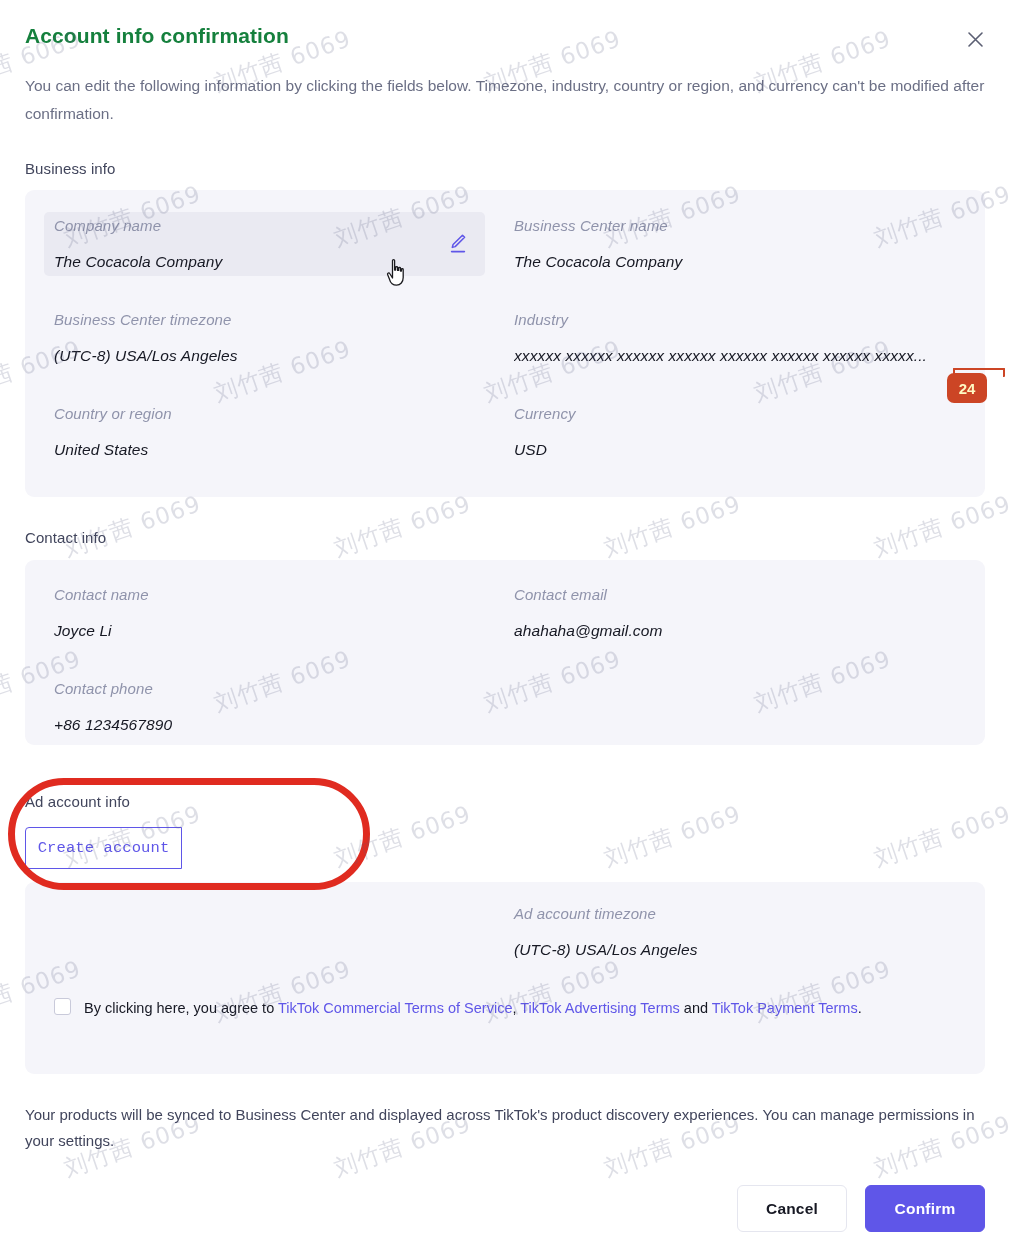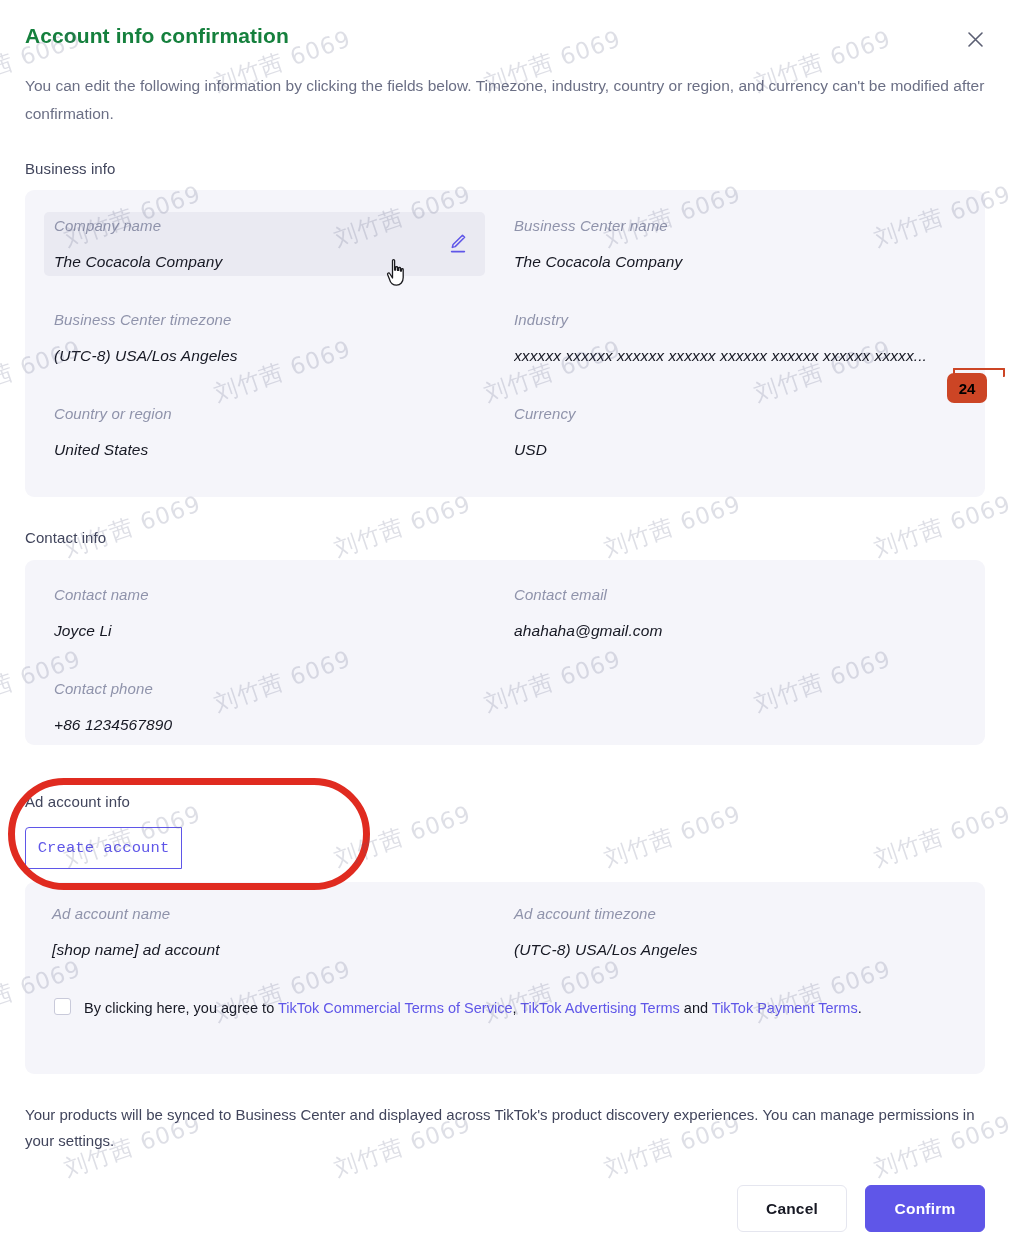--- a/index.html
+++ b/index.html
@@ -84,21 +84,21 @@
   .ann24{
     position:absolute; left:947px; top:368px; z-index:30;
   }
   .ann24 .bracket{
     position:absolute; left:6px; top:0; width:52px; height:9px;
     border:2px solid #cc4525; border-bottom:none; border-radius:1px;
   }
   .ann24 .chip{
     position:absolute; left:0px; top:5px;
     width:40px; height:30px; border-radius:7px;
-    background:#cc4525; color:#000000;
+    background:#cc4525; color:#fef9c3;
     font-size:15px; font-weight:bold;
     display:flex; align-items:center; justify-content:center;
     font-family:"Liberation Sans", sans-serif;
   }
 
   
   .ann-circle{
     position:absolute; left:8px; top:778px;
     width:362px; height:112px;
     border:7px solid #e02b20; border-radius:56px;
@@ -250,24 +250,20 @@
   <div class="section-label" style="top:793px">Ad account info</div>
 
   <div class="seg">
     <div class="seg-btn first">Create account</div>
   </div>
 
   <div class="ann-circle"></div>
 
   <div class="card" style="top:882px; height:192px"></div>
 
-  <div class="field" style="left:52px; top:904px">
-    <div class="f-label">Ad account name</div>
-    <div class="f-value">[shop name] ad account</div>
-  </div>
 
   <div class="field" style="left:514px; top:904px">
     <div class="f-label">Ad account timezone</div>
     <div class="f-value">(UTC-8) USA/Los Angeles</div>
   </div>
 
   <div class="terms-row">
     <span class="cbox"></span>
     <span class="terms-text"><span>By clicking here, you agree to </span><span class="lnk">TikTok Commercial Terms of Service</span><span>, </span><span class="lnk">TikTok Advertising Terms</span><span> and </span><span class="lnk">TikTok Payment Terms</span><span>.</span></span>
   </div>

